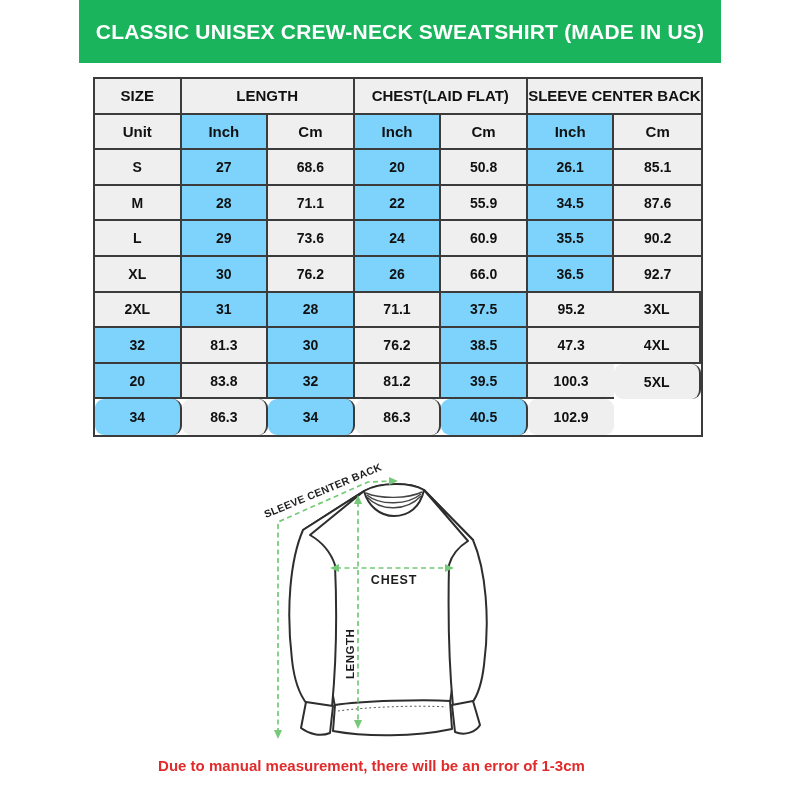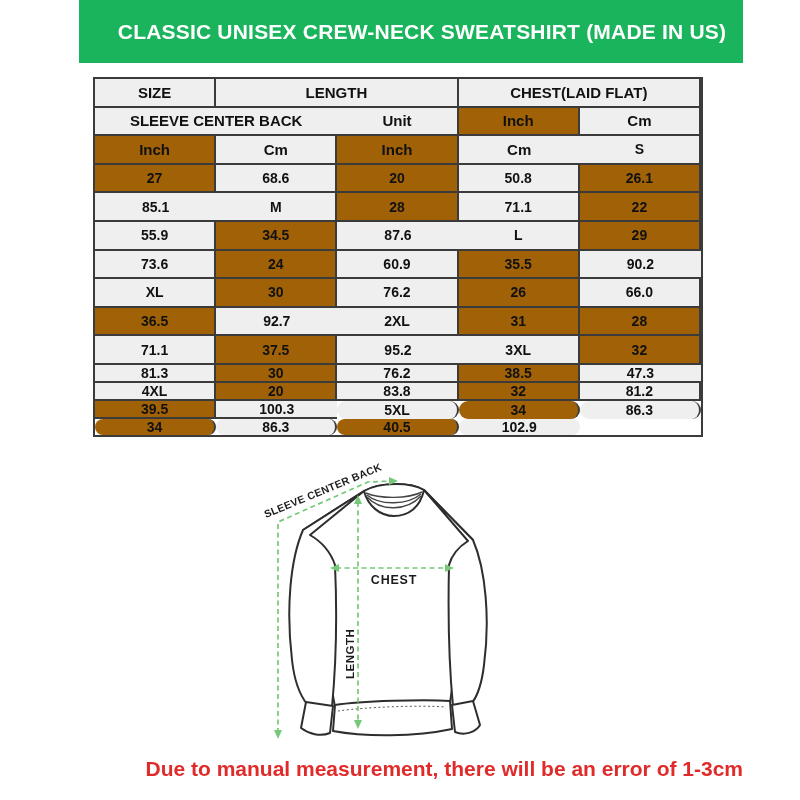--- a/index.html
+++ b/index.html
@@ -10,52 +10,52 @@
     --border:#3b3b3b;
   }
   html,body{margin:0;padding:0;}
   body{
     width:800px;height:800px;position:relative;background:#ffffff;
     font-family:"Liberation Sans",sans-serif;overflow:hidden;
   }
   .banner{
     position:absolute;left:79px;top:0;width:642px;height:63px;
     background:var(--banner-green);
-    display:flex;align-items:center;justify-content:center;padding-left:22px;
+    display:flex;align-items:center;justify-content:center;
   }
   .banner-title{
     color:#ffffff;font-weight:bold;font-size:21px;letter-spacing:.2px;white-space:nowrap;
   }
   #size-table{
     position:absolute;left:93px;top:77px;width:610px;height:360px;
-    display:grid;grid-template-columns:repeat(5,1fr);grid-template-rows:repeat(10,1fr);
+    display:grid;grid-template-columns:repeat(7,1fr);grid-template-rows:repeat(10,1fr);
     border:2px solid var(--border);box-sizing:border-box;background:#fff;
   }
   .cell{
     display:flex;align-items:center;justify-content:center;
     border-right:2px solid var(--border);border-bottom:2px solid var(--border);
     box-sizing:border-box;color:#111;font-weight:bold;
   }
   .cell.hdr{font-size:15px;}
   .cell.dat{font-size:14px;}
   .gray{background:var(--gray);}
-  .white{background:#a16207;}
+  .white{background:#7dd3fc;}
   .span2{grid-column:span 2;}
   .no-r{border-right:none;}
   .no-b{border-bottom:none;border-radius:9px;}
   #diagram{position:absolute;left:230px;top:450px;width:340px;height:310px;}
   .outline{fill:#ffffff;stroke:#2e2e2e;stroke-width:2;stroke-linejoin:round;}
   .ribline{fill:none;stroke:#454545;stroke-width:1.4;}
   .stitch{fill:none;stroke:#555;stroke-width:1;stroke-dasharray:2 2.5;}
   .mline{fill:none;stroke:var(--mgreen);stroke-width:1.7;stroke-dasharray:5 3.5;stroke-linejoin:round;}
   .mhead{fill:var(--mgreen);stroke:none;}
   .mlabel{fill:#1c1c1c;font-family:"Liberation Sans",sans-serif;font-weight:bold;}
   .footnote{
-    position:absolute;left:0;top:757px;width:743px;text-align:right;
-    font-size:21px;font-weight:bold;color:var(--red);
+    position:absolute;left:0;top:757px;width:743px;text-align:center;
+    font-size:15px;font-weight:bold;color:var(--red);
   }
 </style>
 </head>
 <body>
 
 <div class="banner">
   <span class="banner-title">CLASSIC UNISEX CREW-NECK SWEATSHIRT (MADE IN US)</span>
 </div>
 
 <div id="size-table">

